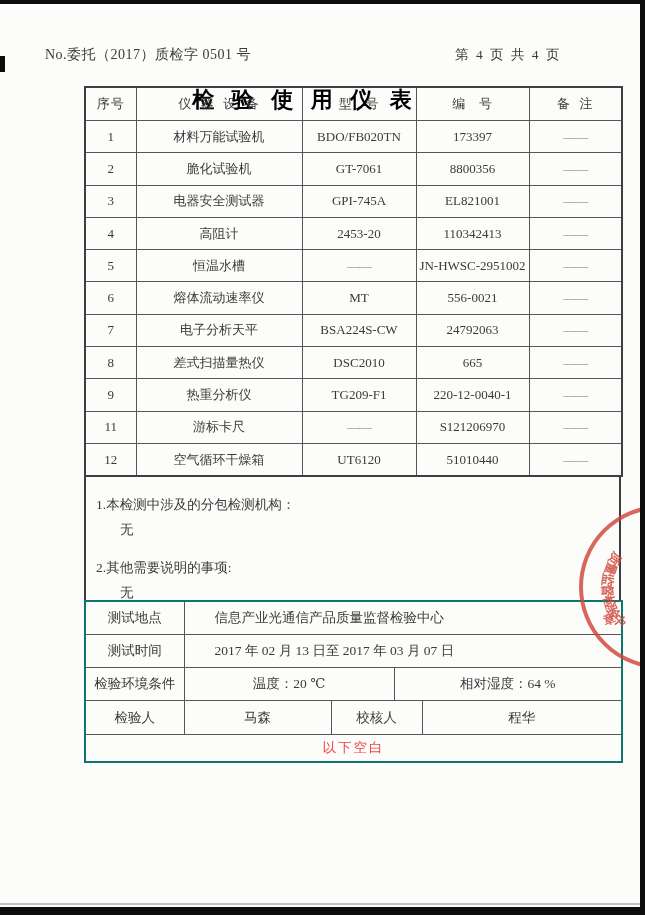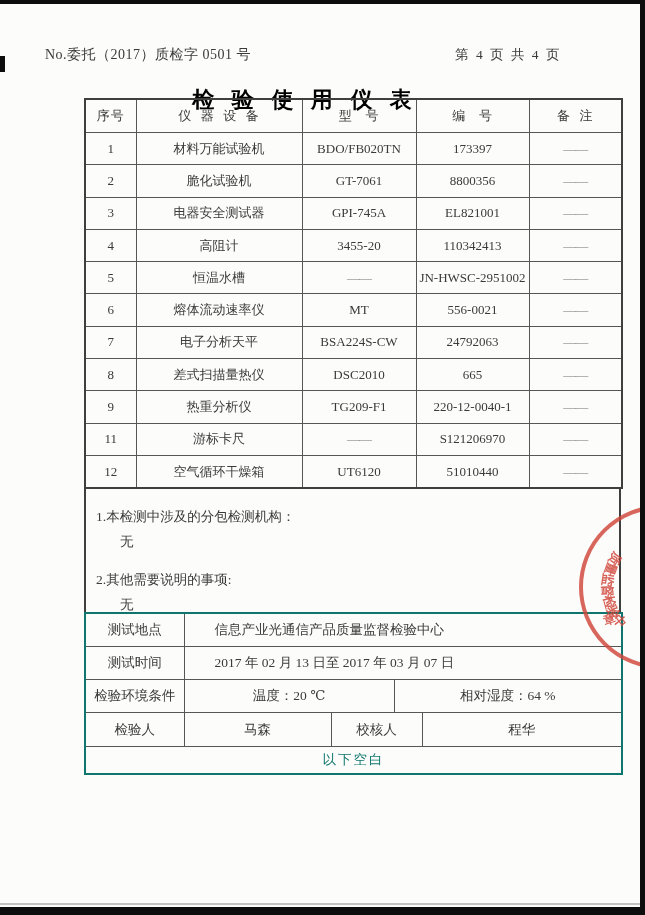--- a/index.html
+++ b/index.html
@@ -16,21 +16,21 @@
   .edge-shadow{position:absolute;left:0;top:903px;width:645px;height:2px;background:#c2c2be;}
   .edge-notch{position:absolute;left:0;top:56px;width:5px;height:16px;background:#0d0d0d;}
 
   .doc-no{position:absolute;left:45px;top:46px;font-size:14px;letter-spacing:.5px;white-space:pre;}
   .page-info{position:absolute;left:455px;top:46px;font-size:13.5px;letter-spacing:2px;white-space:pre;}
   .title{
     position:absolute;left:0;top:85px;width:610px;text-align:center;
     font-size:22px;font-weight:700;letter-spacing:6px;color:#000000;white-space:pre;
   }
 
-  .sheet{position:absolute;left:36px;top:98px;width:495px;padding-left:48px;}
+  .sheet{position:absolute;left:36px;top:86px;width:495px;padding-left:48px;}
   table{border-collapse:collapse;table-layout:fixed;width:537px;}
   th,td{
     border:1px solid #565656;padding:0;overflow:hidden;
     font-size:13px;font-weight:normal;text-align:center;white-space:pre;
     color:#3a3a3a;
   }
   .main-table{border:2px solid #3f3f3f;}
   .main-table th{height:32px;letter-spacing:1px;}
   .main-table td{height:31.3px;}
   .dash{color:#8d8d8d;letter-spacing:-1px;}
@@ -44,21 +44,21 @@
   .note-line{margin-top:7px;}
   .note-line.second{margin-top:20px;}
   .note-value{margin-top:7px;margin-left:24px;}
 
   .info-table{border:2px solid #0f766e;}
   .info-table td{font-size:13.5px;}
   .row-loc td{height:32px;}
   .row-time td{height:32px;margin-left:18px;}
   .row-env td{height:32px;}
   .row-people td{height:33px;}
-  .row-blank td{height:26px;letter-spacing:2px;color:#0f766e;}
+  .row-blank td{height:26px;letter-spacing:2px;color:#ef4444;}
   .cell-left{text-align:left;padding-left:30px;}
 
   .stamp-svg{position:absolute;left:545px;top:485px;pointer-events:none;}
 </style>
 </head>
 <body>
 
 <div class="edge-top"></div>
 <div class="edge-shadow"></div>
 <div class="edge-bottom"></div>
@@ -105,21 +105,21 @@
         <tr>
           <td>3</td>
           <td>电器安全测试器</td>
           <td>GPI-745A</td>
           <td>EL821001</td>
           <td class="dash">——</td>
         </tr>
         <tr>
           <td>4</td>
           <td>高阻计</td>
-          <td>3455-20</td>
+          <td>2453-20</td>
           <td>110342413</td>
           <td class="dash">——</td>
         </tr>
         <tr>
           <td>5</td>
           <td>恒温水槽</td>
           <td class="dash">——</td>
           <td>JN-HWSC-2951002</td>
           <td class="dash">——</td>
         </tr>

